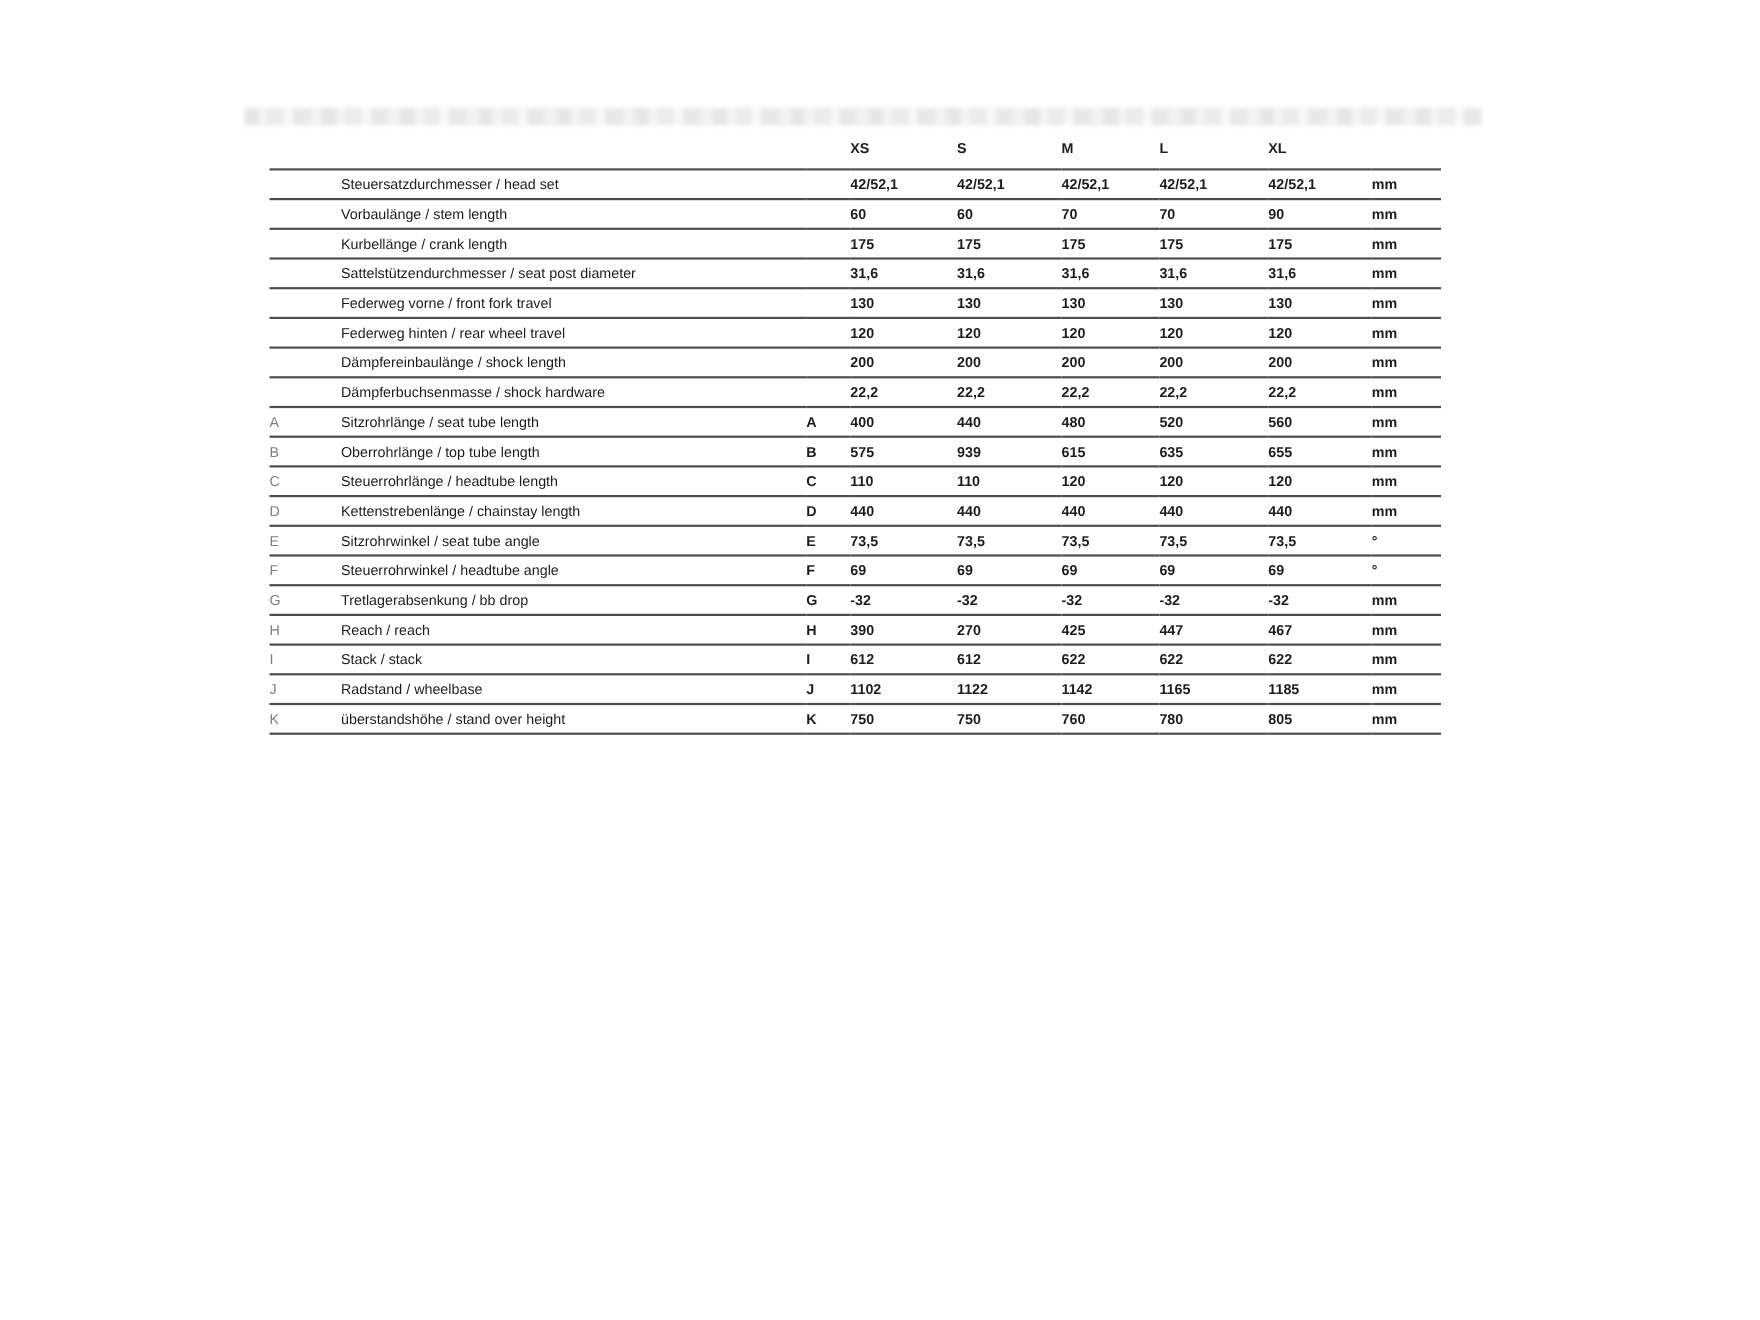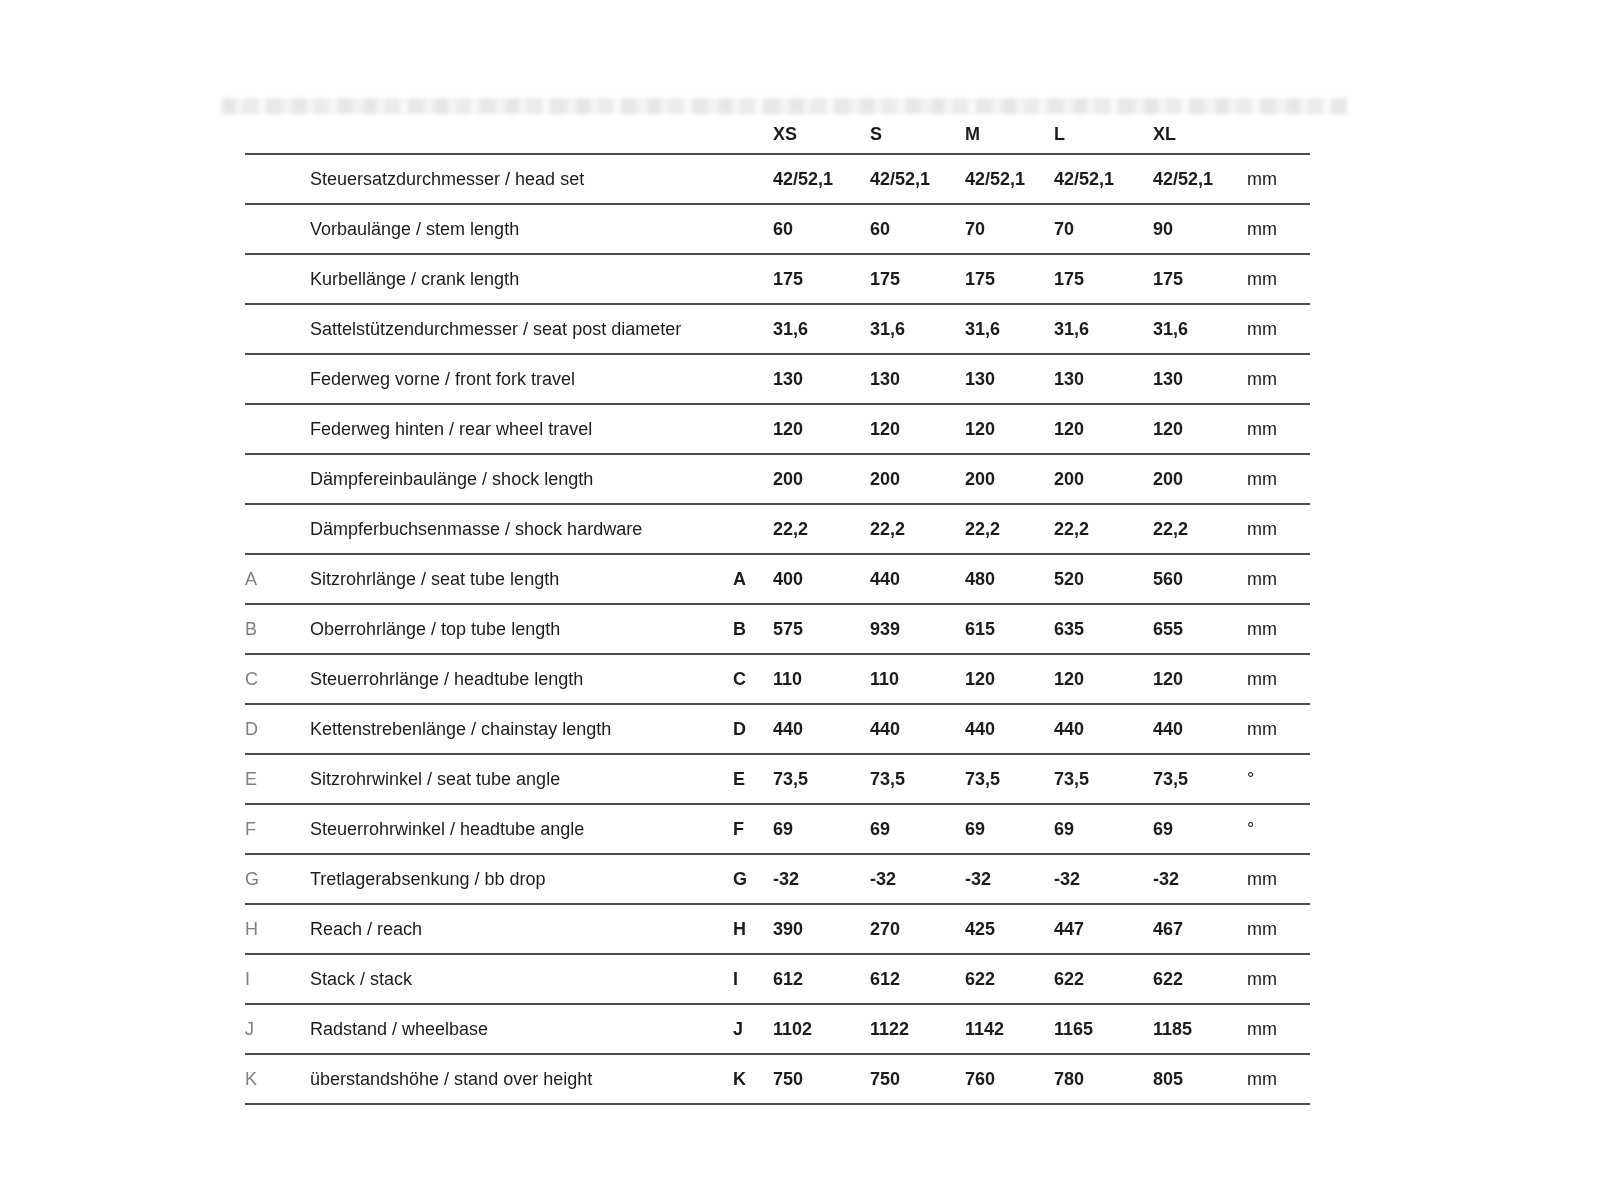--- a/index.html
+++ b/index.html
@@ -36,59 +36,59 @@
     opacity: 0.9;
   }
 
   table.geo {
     position: absolute;
     left: 245px;
     top: 116px;
     width: 1065px;
     border-collapse: collapse;
     table-layout: fixed;
-    font-size: 18px;
+    font-size: 13px;
   }
   table.geo th, table.geo td {
     padding: 0;
     vertical-align: middle;
     text-align: left;
     white-space: nowrap;
     overflow: hidden;
   }
   tr.size-header-row {
     height: 38px;
   }
   tr.size-header-row th {
     font-weight: bold;
     border-bottom: 2px solid #4d4d4d;
   }
   tr.data-row {
-    height: 50px;
+    height: 27px;
   }
   tr.data-row td {
     border-bottom: 2px solid #4d4d4d;
   }
   td.c-letter {
     color: #7f7f7f;
     padding-left: 23px;
     font-weight: normal;
   }
   td.c-label {
     padding-left: 5px;
     font-weight: normal;
   }
   td.c-letter2 {
     font-weight: bold;
   }
   td.c-val {
     font-weight: bold;
   }
   td.c-unit {
-    font-weight: normal;
+    font-weight: bold;
   }
 </style>
 </head>
 <body>
 
 <div class="blur-strip"></div>
 
 <table class="geo">
   <colgroup>
     <col style="width:65px">

